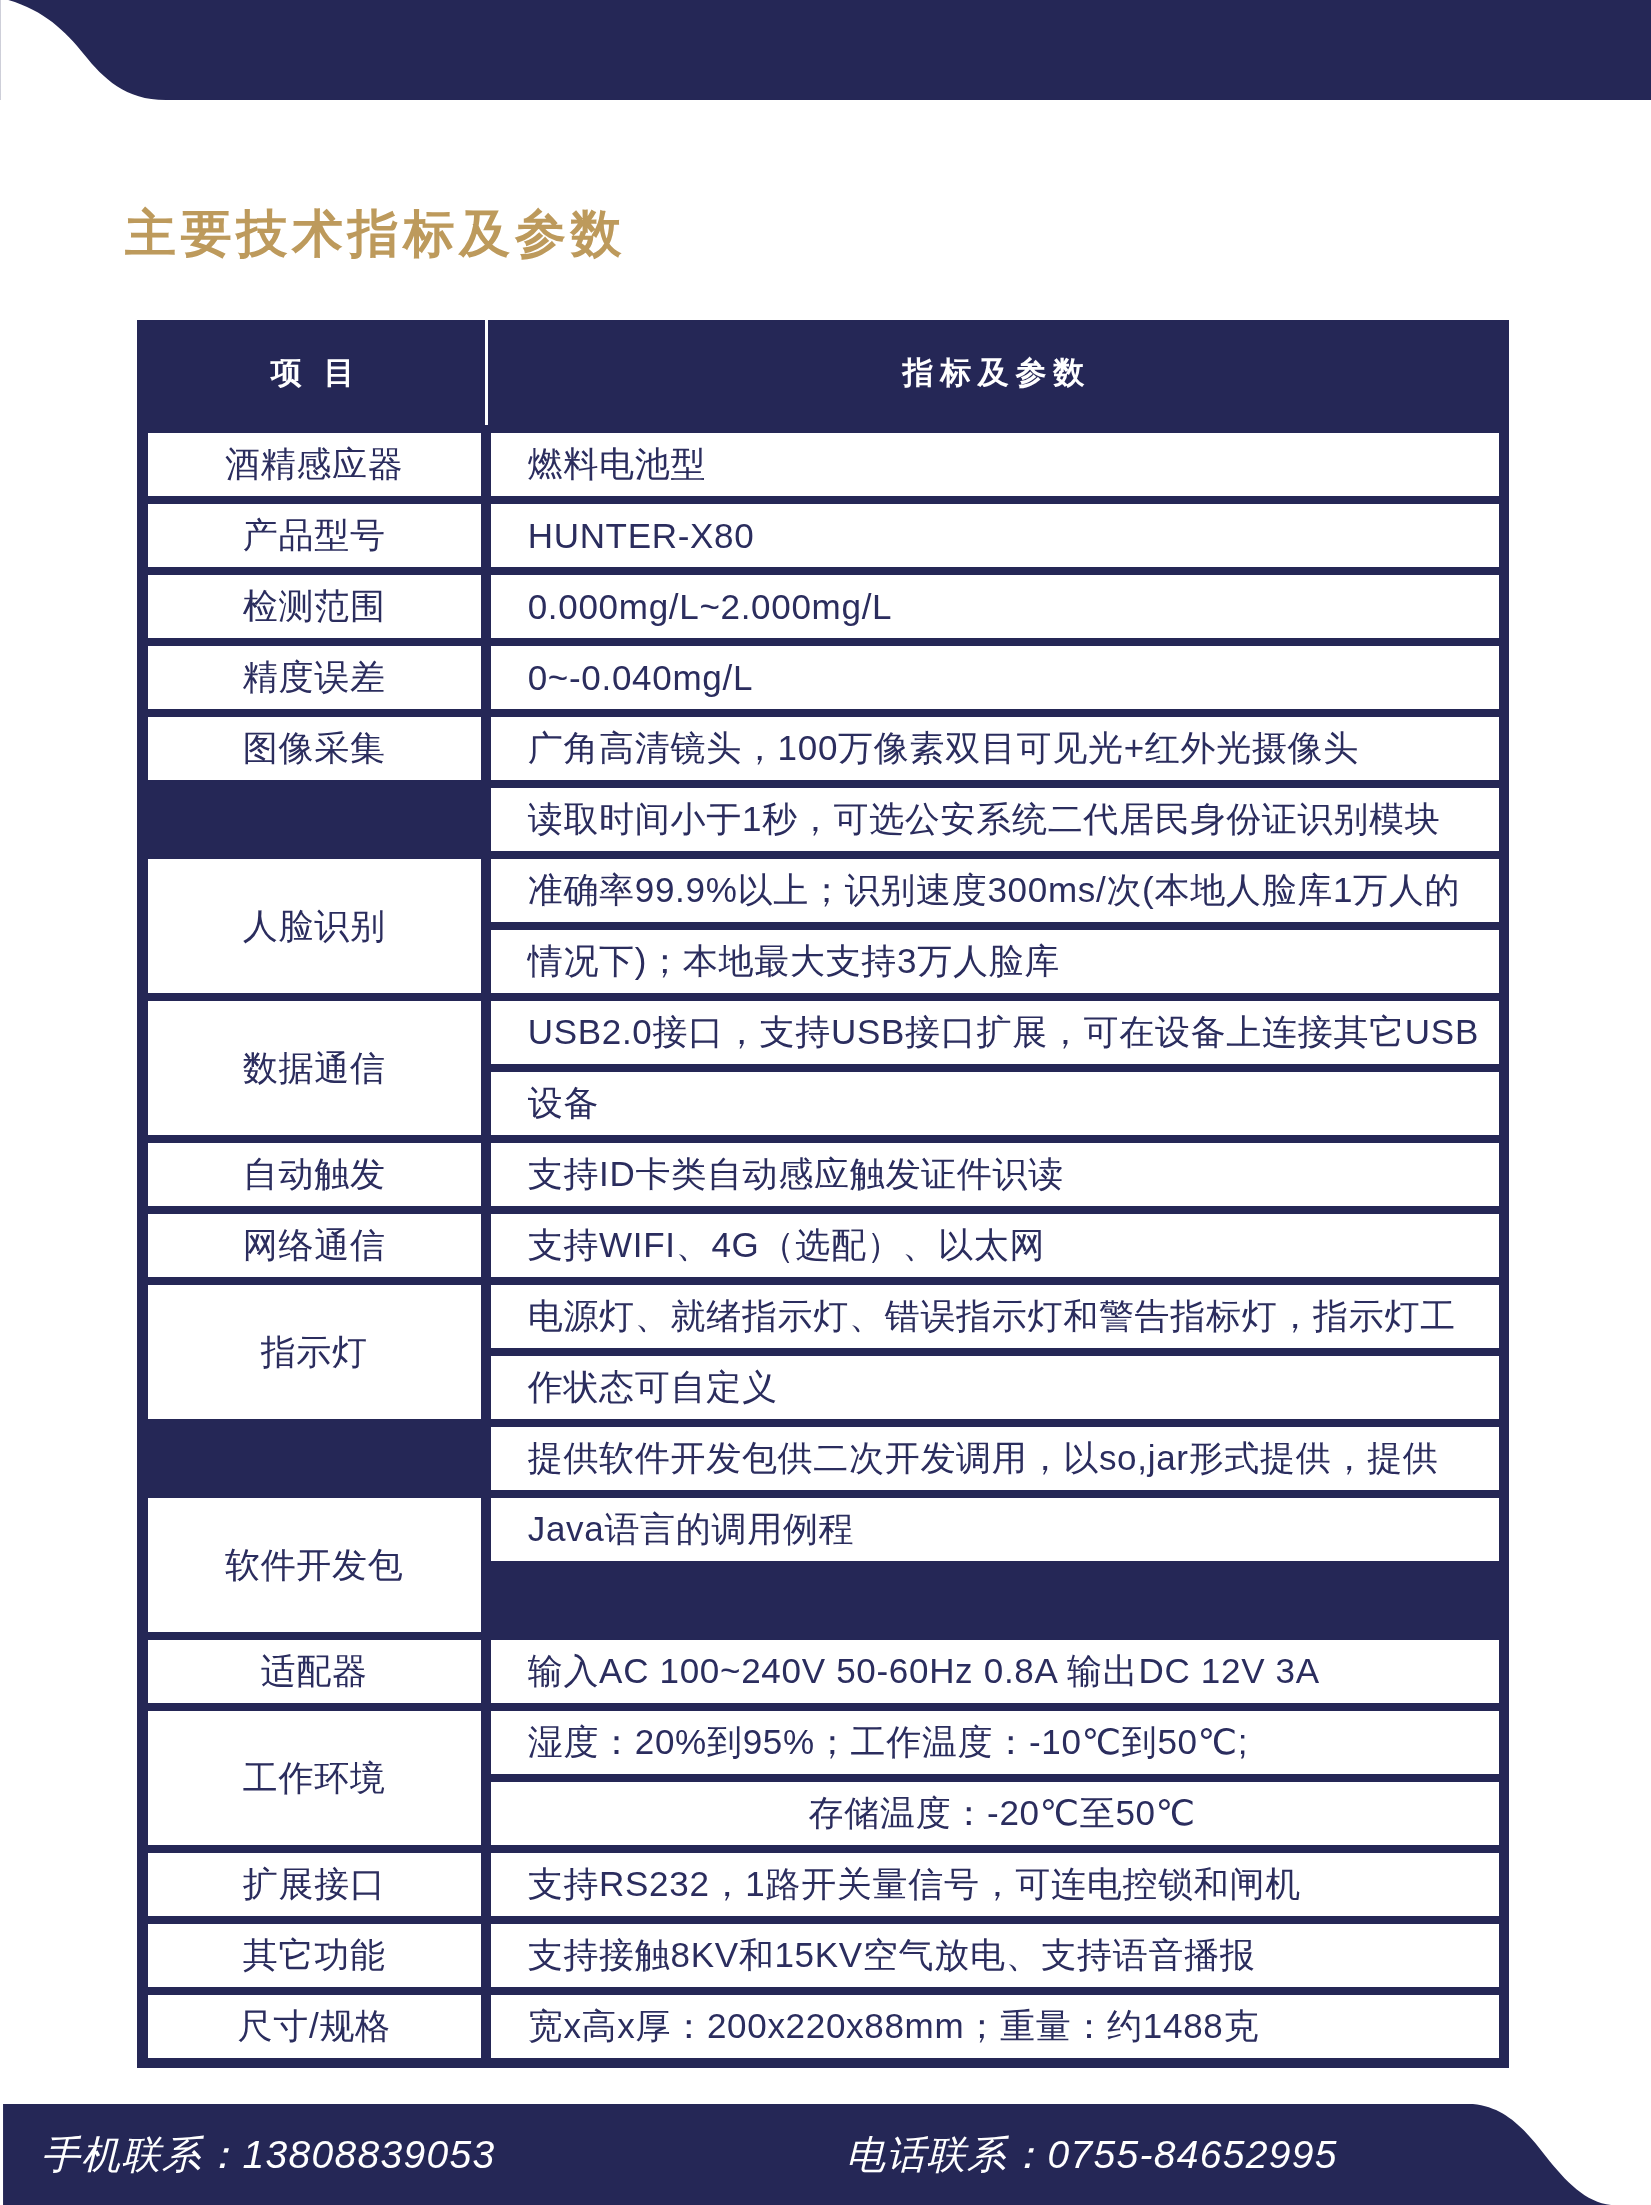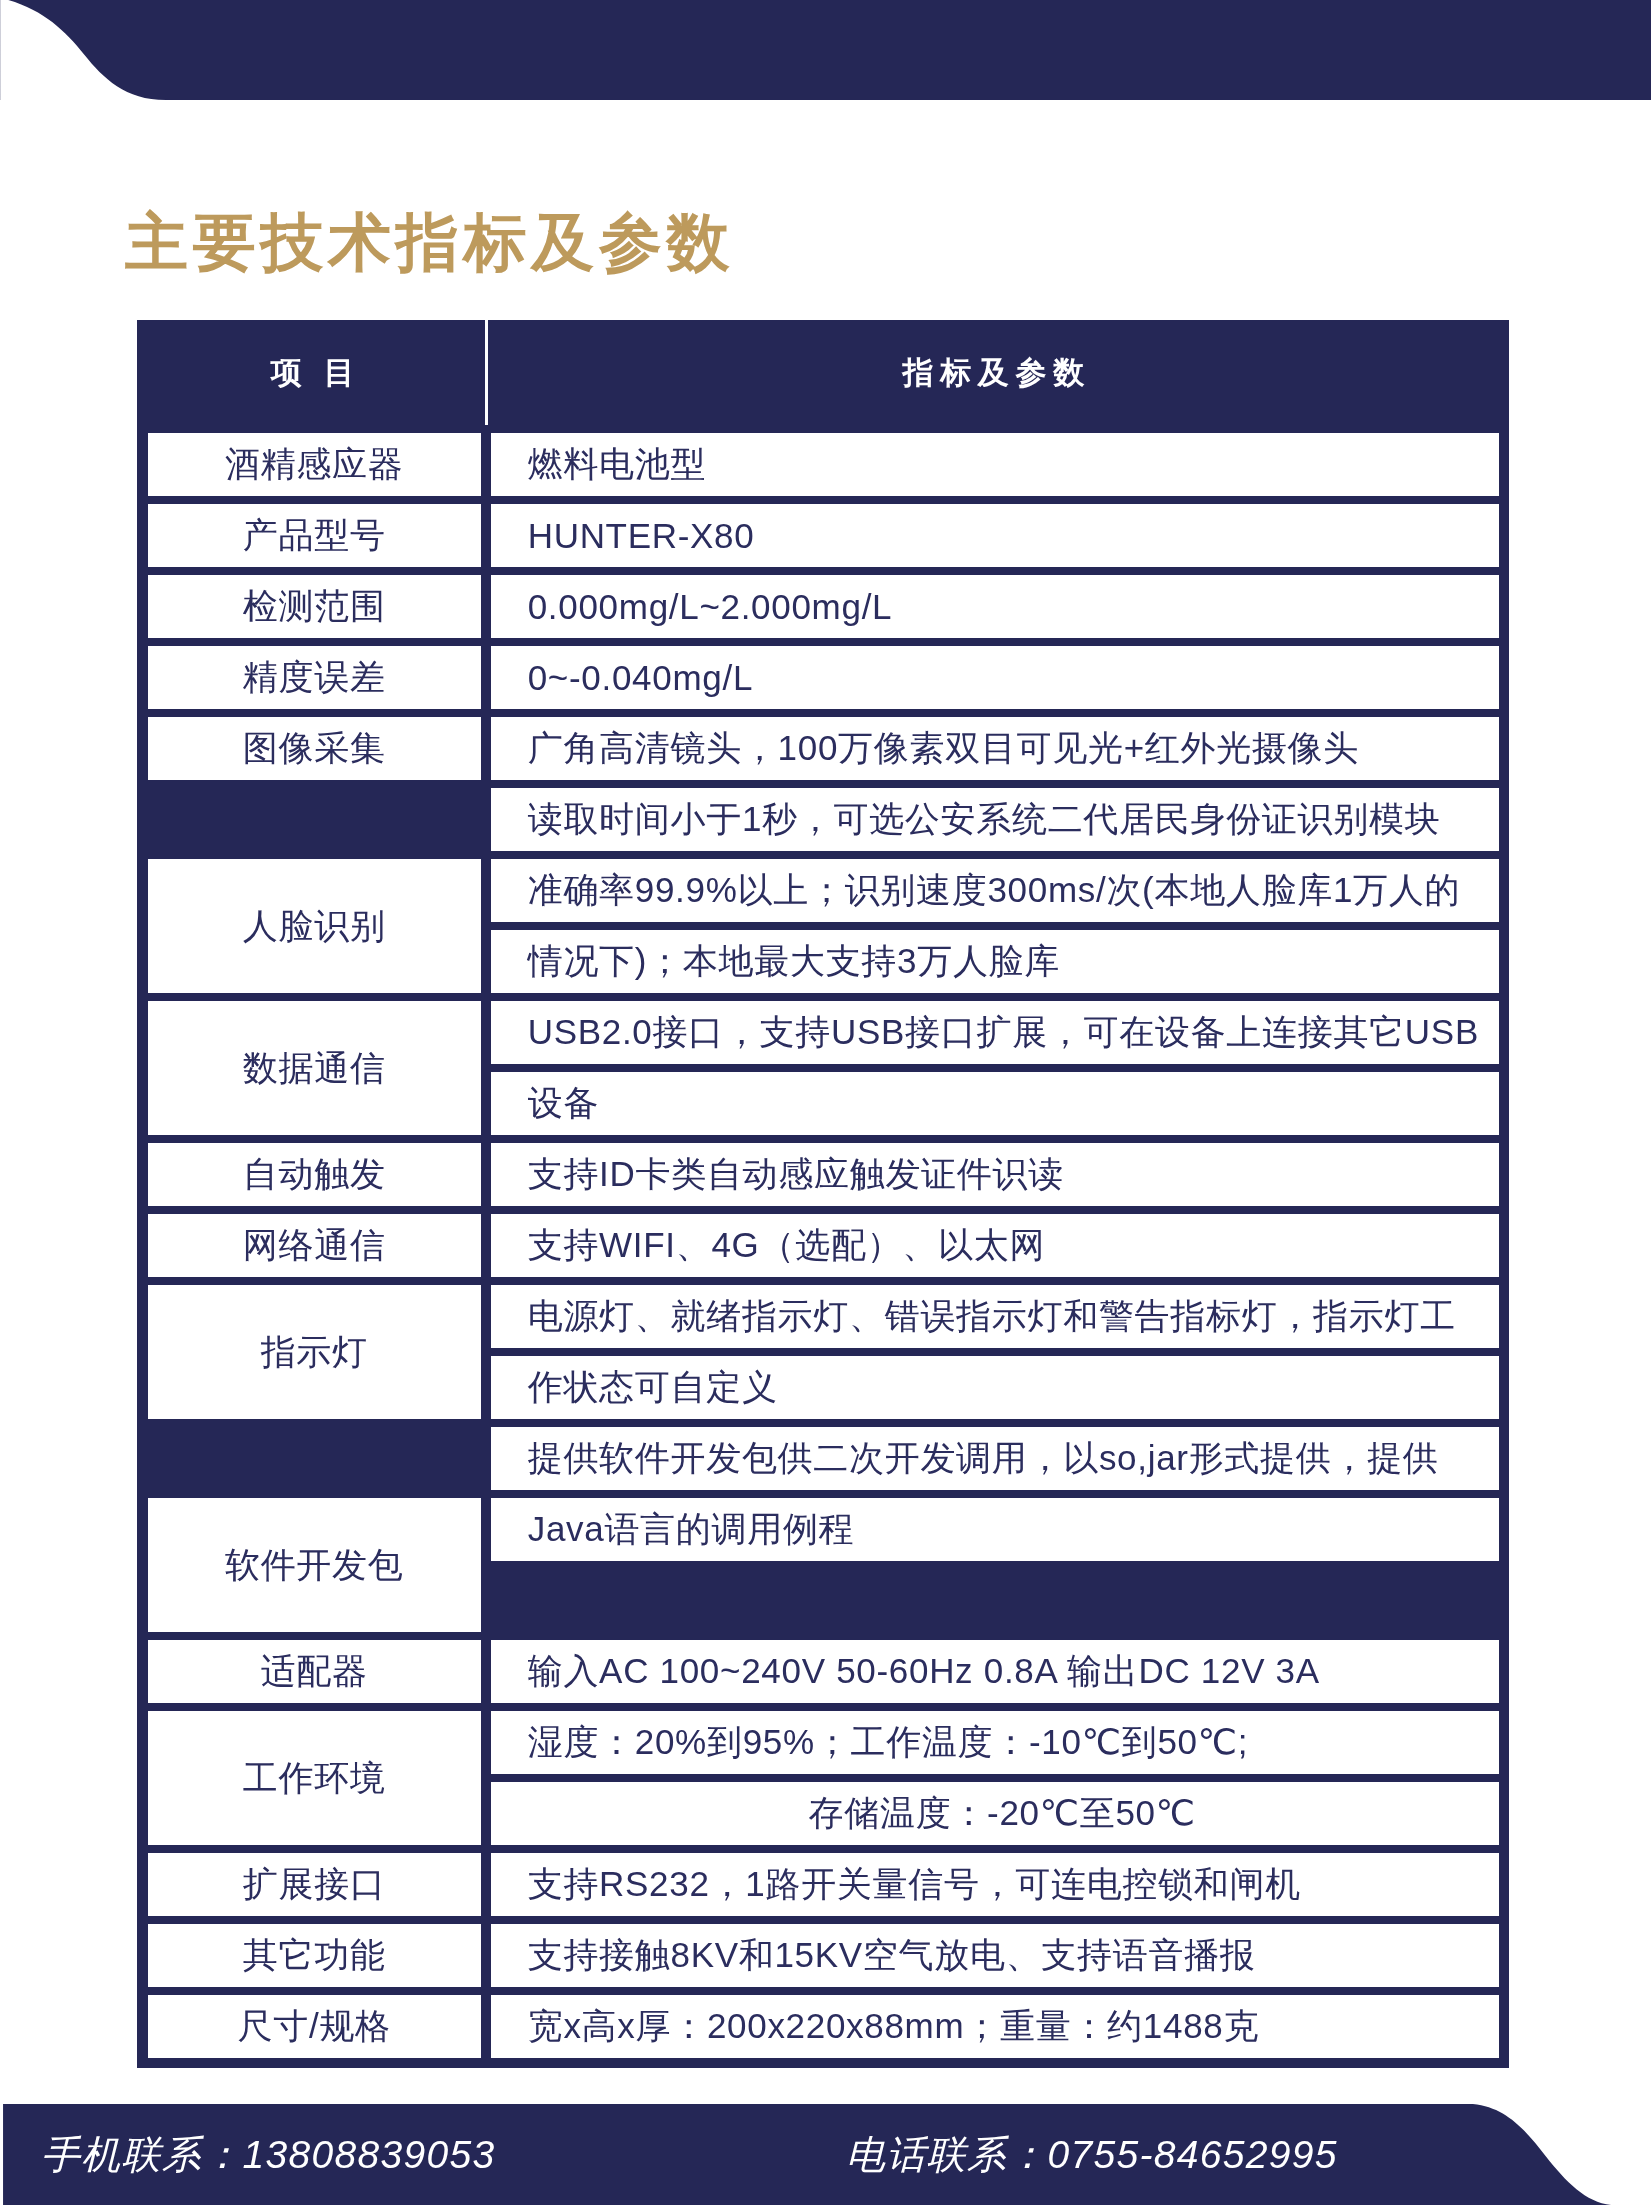--- a/index.html
+++ b/index.html
@@ -7,21 +7,21 @@
     width:1652px;height:2205px;position:relative;background:#ffffff;
     font-family:"Liberation Sans","DejaVu Sans",sans-serif;
     overflow:hidden;
   }
   
   .top-band{position:absolute;left:0;top:0;width:1652px;height:100px;}
   .top-band svg{display:block;}
   
   .page-title{
     position:absolute;left:125px;top:200px;
-    font-size:63px;font-weight:700;letter-spacing:4.7px;
+    font-size:51px;font-weight:700;letter-spacing:4.7px;
     color:#bd9a5c;white-space:nowrap;
   }
   
   .spec-table{
     position:absolute;left:137px;top:320px;
     display:grid;
     grid-template-columns:333px 1008px;
     grid-template-rows:105px;
     grid-auto-rows:63px;
     gap:8px 10px;

